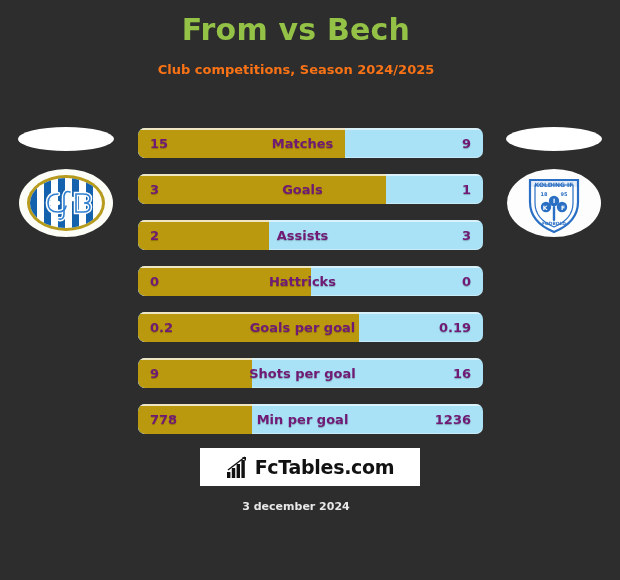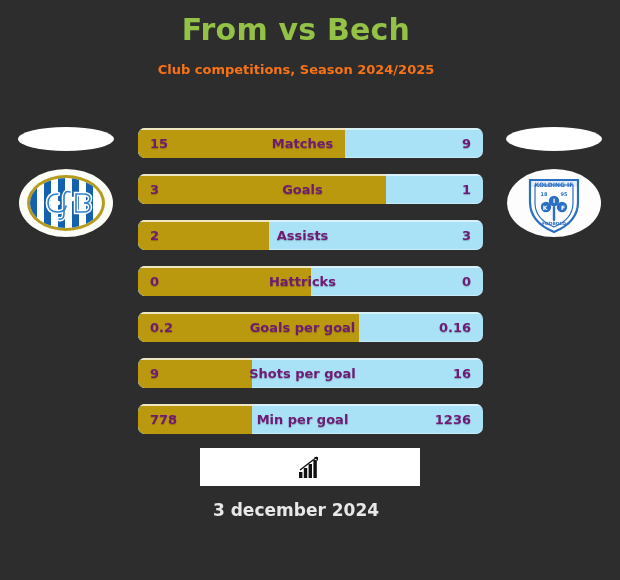--- a/index.html
+++ b/index.html
@@ -141,21 +141,21 @@
     font-weight: bold;
     letter-spacing: -0.3px;
     font-family: "DejaVu Sans", "Liberation Sans", sans-serif;
   }
   .footer-date {
     position: absolute;
     left: 0; right: 0;
     top: 500px;
     text-align: center;
     color: #e8e8e8;
-    font-size: 17px;
+    font-size: 11px;
     font-weight: bold;
   }
 </style>
 </head>
 <body>
 
 <div class="page">
 
   <h1 class="title">From vs Bech</h1>
   <div class="subtitle">Club competitions, Season 2024/2025</div>
@@ -247,21 +247,21 @@
       <div class="bar-fill" style="width:50%"></div>
       <span class="v-home">0</span>
       <span class="b-label">Hattricks</span>
       <span class="v-away">0</span>
     </div>
 
     <div class="bar-row">
       <div class="bar-fill" style="width:64%"></div>
       <span class="v-home">0.2</span>
       <span class="b-label">Goals per goal</span>
-      <span class="v-away">0.16</span>
+      <span class="v-away">0.19</span>
     </div>
 
     <div class="bar-row">
       <div class="bar-fill" style="width:33%"></div>
       <span class="v-home">9</span>
       <span class="b-label">Shots per goal</span>
       <span class="v-away">16</span>
     </div>
 
     <div class="bar-row">
@@ -276,18 +276,19 @@
   <div class="logo-box">
     <div class="logo-inner">
       <svg width="24" height="24" viewBox="0 0 24 24">
         <rect x="1" y="17" width="3.4" height="6" fill="#111111"></rect>
         <rect x="5.8" y="13" width="3.4" height="10" fill="#111111"></rect>
         <rect x="10.6" y="9" width="3.4" height="14" fill="#111111"></rect>
         <rect x="15.4" y="5" width="3.4" height="18" fill="#111111"></rect>
         <path d="M2 15 L19 2" stroke="#111111" stroke-width="1.4" fill="none"></path>
         <path d="M16 2 h4 v4 z" fill="#111111"></path>
       </svg>
+      <span class="logo-text">FcTables.com</span>
     </div>
   </div>
 
   <div class="footer-date">3 december 2024</div>
 
 </div>
 
 </body></html>

